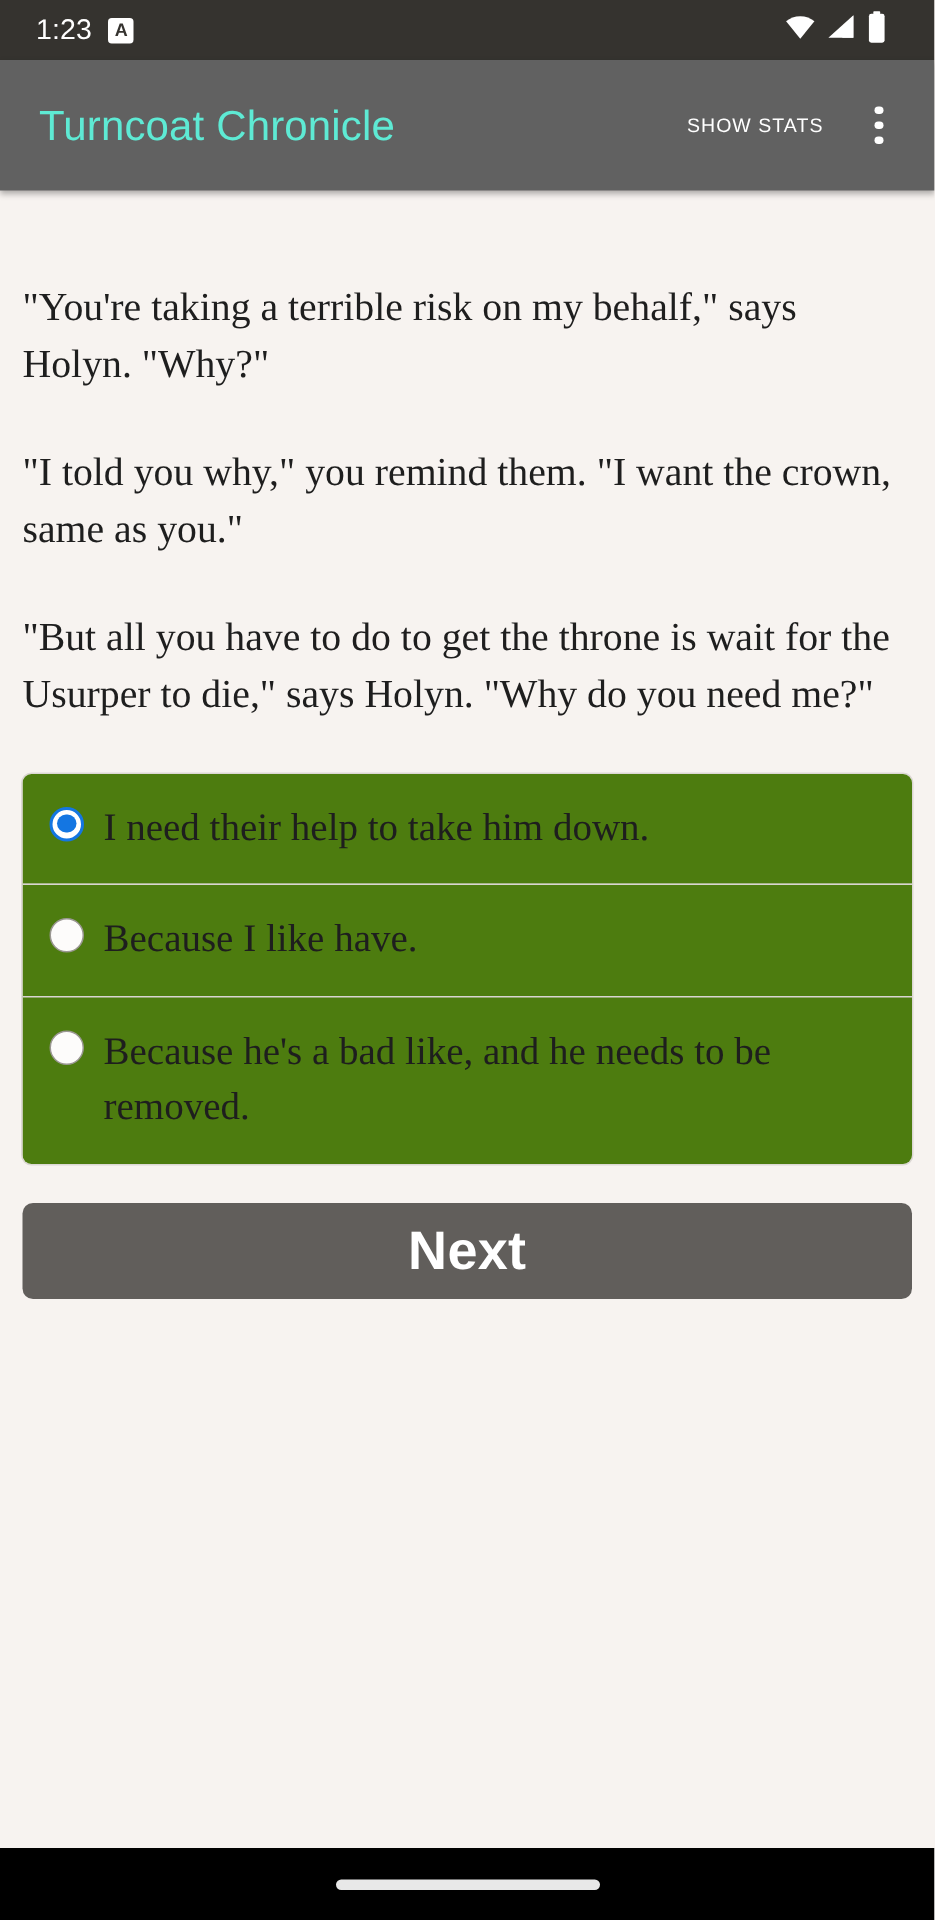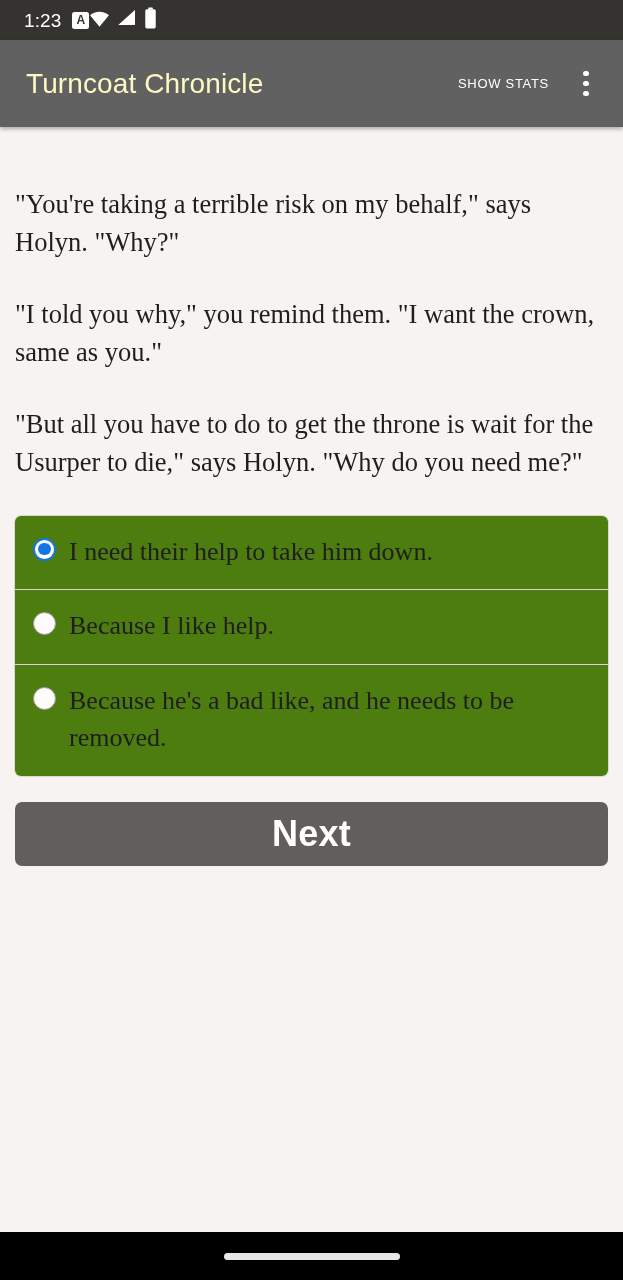--- a/index.html
+++ b/index.html
@@ -25,20 +25,21 @@
     background: #F7F3F0;
   }
 
   
   .status-bar {
     height: 40px;
     flex: 0 0 40px;
     background: #35332F;
     display: flex;
     align-items: center;
+    justify-content: space-between;
     padding: 0 32px 0 24px;
     color: #FFFFFF;
   }
   .status-left {
     display: flex;
     align-items: center;
     gap: 11px;
   }
   .status-clock {
     font-size: 19px;
@@ -72,21 +73,21 @@
     background: #616161;
     display: flex;
     align-items: center;
     padding: 0 14px 0 26px;
     box-shadow: 0 2px 4px rgba(0,0,0,0.30);
     position: relative;
     z-index: 5;
   }
   .app-title {
     font-size: 28px;
-    color: #fef9c3;
+    color: #5eead4;
     font-weight: normal;
     letter-spacing: 0.1px;
     white-space: nowrap;
   }
   .app-bar-spacer { flex: 1 1 auto; }
   .action-text {
     font-size: 13px;
     color: #ffffff;
     letter-spacing: 0.7px;
     white-space: nowrap;
@@ -264,21 +265,21 @@
       <p>"But all you have to do to get the throne is wait for the Usurper to die," says Holyn. "Why do you need me?"</p>
     </div>
 
     <div class="options">
       <div class="option-row">
         <span class="radio checked"></span>
         <span class="option-label">I need their help to take him down.</span>
       </div>
       <div class="option-row">
         <span class="radio"></span>
-        <span class="option-label">Because I like help.</span>
+        <span class="option-label">Because I like have.</span>
       </div>
       <div class="option-row">
         <span class="radio"></span>
         <span class="option-label">Because he's a bad like, and he needs to be removed.</span>
       </div>
     </div>
 
     <button class="next-btn">Next</button>
 
   </div>

